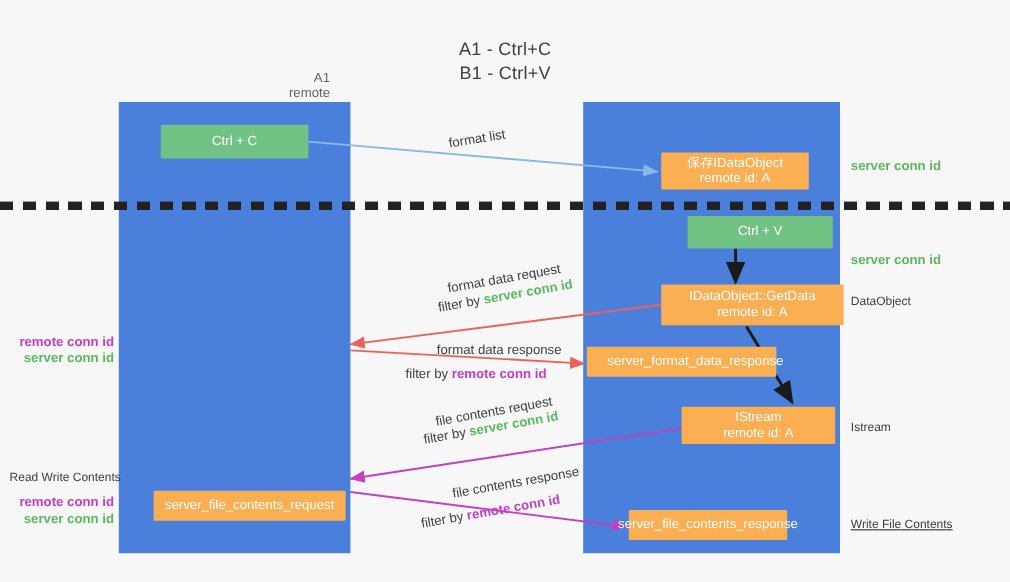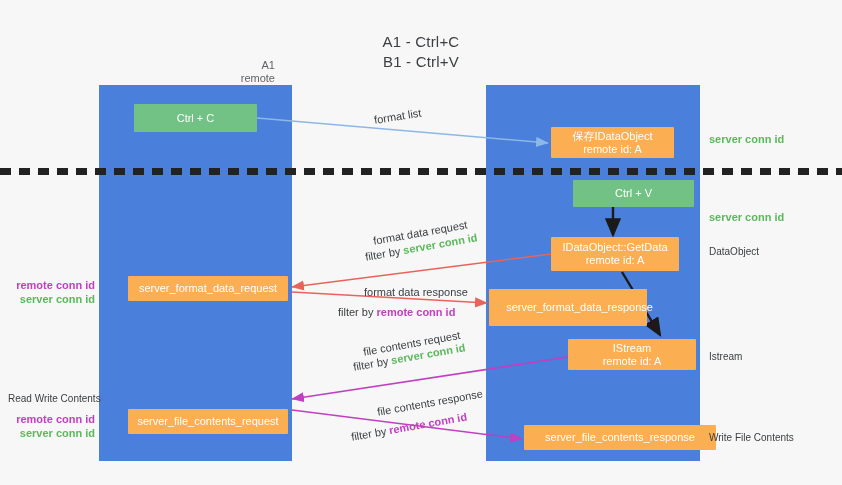--- a/index.html
+++ b/index.html
@@ -116,43 +116,40 @@
 
   <div class="box orange" style="left:551px;top:127px;width:123px;height:31px;">
     <span>保存IDataObject
 remote id: A</span>
   </div>
 
   <div class="box green" style="left:552px;top:180px;width:121px;height:27px;margin-left:21px;">
     <span>Ctrl + V</span>
   </div>
 
-  <div class="box orange" style="left:551px;top:237px;width:128px;height:34px;">
+  <div class="box orange" style="left:551px;top:237px;width:152px;height:34px;">
     <span>IDataObject::GetData
 remote id: A</span>
   </div>
 
   <div class="box orange" style="left:568px;top:339px;width:128px;height:31px;">
     <span>IStream
 remote id: A</span>
   </div>
 
-  <div class="box orange" style="left:128px;top:276px;width:160px;height:25px;">
-    <span>server_format_data_request</span>
-  </div>
-
-  <div class="box orange" style="left:489px;top:289px;width:158px;height:37px;padding-left:23px;">
+
+  <div class="box orange" style="left:489px;top:289px;width:158px;height:25px;padding-left:23px;">
     <span>server_format_data_response</span>
   </div>
 
   <div class="box orange" style="left:128px;top:393px;width:160px;height:25px;margin-top:16px;">
     <span>server_file_contents_request</span>
   </div>
 
-  <div class="box orange" style="left:524px;top:425px;width:192px;height:25px;">
+  <div class="box orange" style="left:524px;top:425px;width:132px;height:25px;">
     <span>server_file_contents_response</span>
   </div>
 
   <div class="edgelabel rot-neg" style="left:373px;top:113px;">
     <span>format list</span>
   </div>
 
   <div class="edgelabel rot-neg2" style="left:372px;top:234px;">
     <span>format data request</span>
   </div>
@@ -190,21 +187,21 @@
   </div>
   <div class="sidelabel green-t" style="left:709px;top:210px;">
     <span>server conn id</span>
   </div>
   <div class="plain-right" style="left:709px;top:245px;">
     <span>DataObject</span>
   </div>
   <div class="plain-right" style="left:709px;top:350px;">
     <span>Istream</span>
   </div>
-  <div class="plain-right" style="left:709px;top:431px;">
+  <div class="plain-right" style="left:709px;top:431px;text-decoration:underline;">
     <span>Write File Contents</span>
   </div>
 
   <div class="conn-pair" style="left:0px;top:278px;width:95px;">
     <span class="r">remote conn id</span>
     <span class="s">server conn id</span>
   </div>
 
   <div class="plain-right" style="left:8px;top:392px;">
     <span>Read Write Contents</span>

